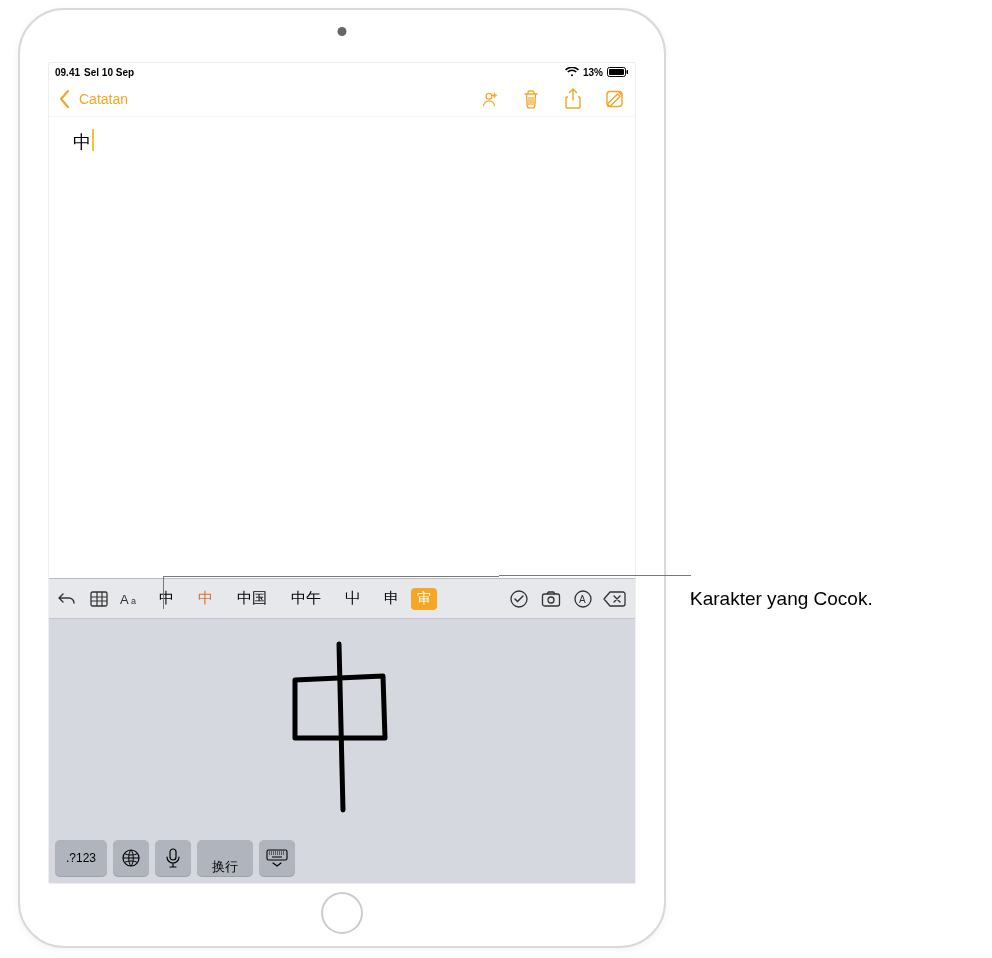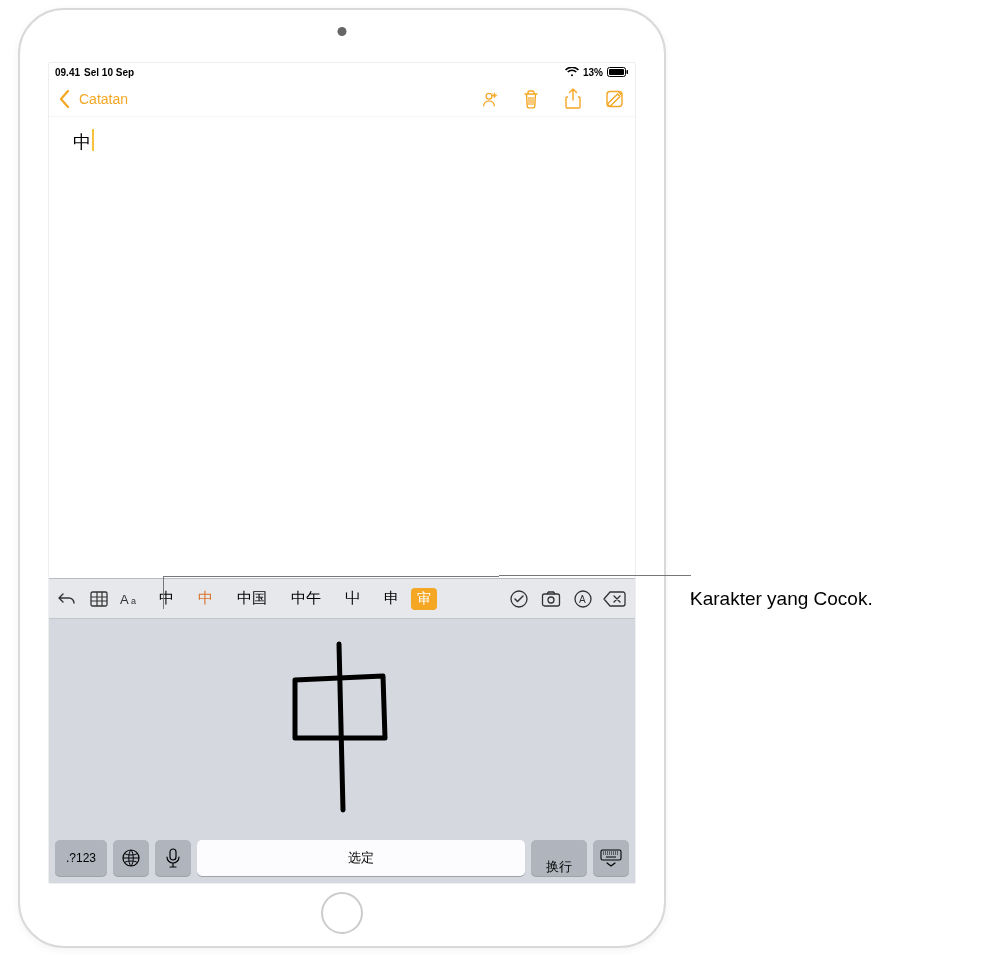--- a/index.html
+++ b/index.html
@@ -313,23 +313,20 @@
               <circle cx="10" cy="10" r="8" fill="none" stroke="#000" stroke-width="1.2"></circle>
               <path d="M2 10h16M10 2c3 3 3 13 0 16M10 2c-3 3-3 13 0 16M3.5 5.5c3 2 10 2 13 0M3.5 14.5c3-2 10-2 13 0" fill="none" stroke="#000" stroke-width="1"></path>
             </svg>
         </div>
         <div class="kb-key mic">
           <svg width="14" height="20" viewBox="0 0 14 20">
               <rect x="4" y="1" width="6" height="11" rx="3" fill="none" stroke="#000" stroke-width="1.2"></rect>
               <path d="M1 9a6 6 0 0012 0M7 15v4M4 19h6" fill="none" stroke="#000" stroke-width="1.2" stroke-linecap="round"></path>
             </svg>
         </div>
-        <div class="kb-key light space">
-            <span>选定</span>
-          </div>
         <div class="kb-key return">
             <span>换行</span>
           </div>
         <div class="kb-key kbdown">
           <svg width="22" height="18" viewBox="0 0 22 18">
               <rect x="1" y="1" width="20" height="10" rx="1.5" fill="none" stroke="#000" stroke-width="1.1"></rect>
               <path d="M3 3h1M5 3h1M7 3h1M9 3h1M11 3h1M13 3h1M15 3h1M17 3h1M3 5h1M5 5h1M7 5h1M9 5h1M11 5h1M13 5h1M15 5h1M17 5h1M6 8h10" stroke="#000" stroke-width="1"></path>
               <path d="M7 14l4 3 4-3" fill="none" stroke="#000" stroke-width="1.2" stroke-linecap="round" stroke-linejoin="round"></path>
             </svg>
         </div>

